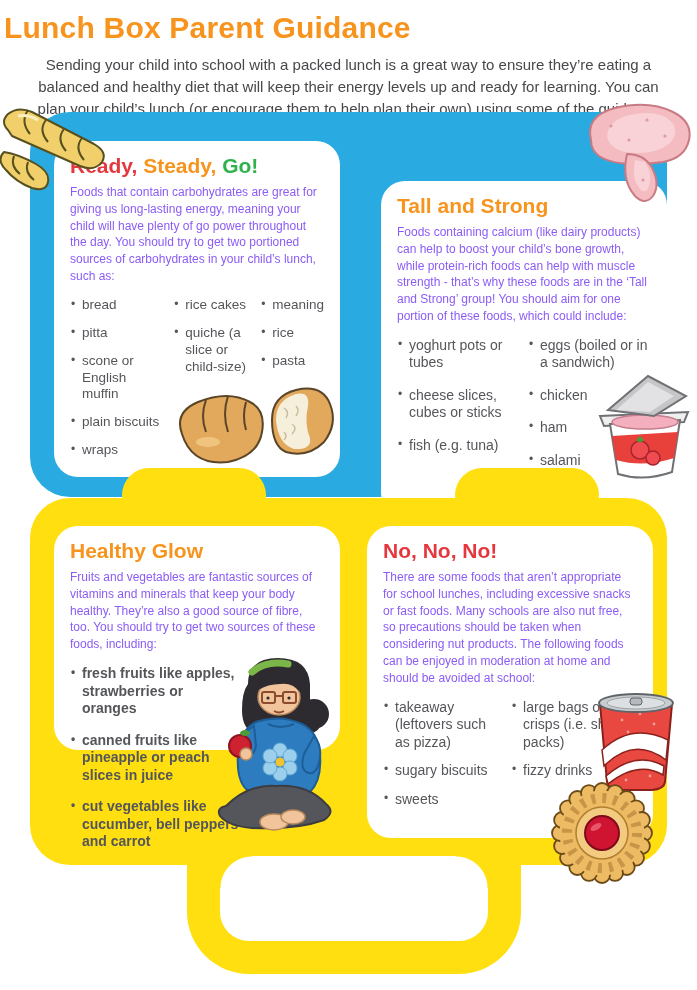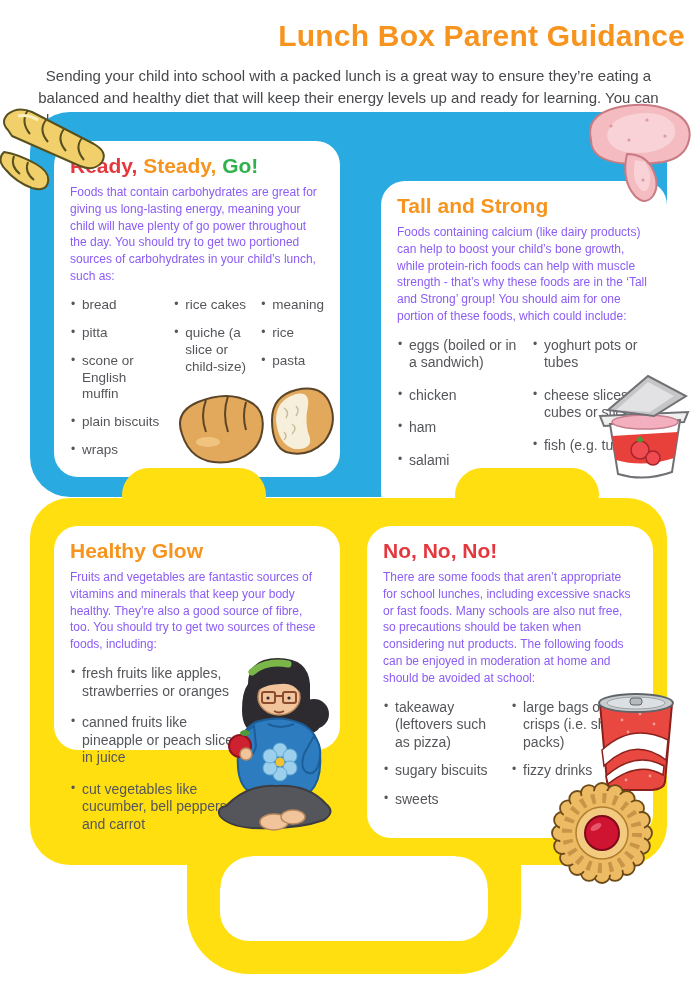--- a/index.html
+++ b/index.html
@@ -1,19 +1,19 @@
 <!DOCTYPE html>
 <html><head>
 <meta charset="utf-8">
 <style>
   html,body{margin:0;padding:0;background:#ffffff;}
   .page{position:relative;width:697px;height:990px;background:#fff;overflow:hidden;
         font-family:"Liberation Sans",sans-serif;}
   
-  .title{margin:12px;padding-top:7px;text-align:right;font-size:30px;font-weight:bold;
+  .title{margin:4px;padding-top:7px;text-align:left;font-size:30px;font-weight:bold;
          color:#F7941D;letter-spacing:.2px;}
   .intro{width:648px;margin:9px auto 0;text-align:center;font-size:15px;line-height:1.45;
          color:#47484B;}
   
   .lid{position:absolute;left:30px;top:112px;width:637px;height:385px;background:#29ABE2;
        border-radius:40px;z-index:1;}
   .latch{position:absolute;top:468px;width:144px;height:54px;background:#FFDF10;
          border-radius:27px;z-index:3;}
   .latch-left{left:122px;} .latch-right{left:455px;}
   .base{position:absolute;left:30px;top:498px;width:637px;height:367px;background:#FFDF10;
@@ -30,21 +30,21 @@
   .body{margin:0 0 12px;font-size:12px;line-height:1.4;color:#8b5cf6;}
   .bullets{list-style:none;margin:0;padding:0;font-size:14px;color:#55565A;line-height:1.25;}
   .bullets li{position:relative;padding-left:12px;margin-bottom:11px;}
   .bullets li::before{content:"\2022";position:absolute;left:1px;top:0;font-size:12px;color:#55565A;}
   .cols{display:flex;gap:12px;}
   .card-1 .bullets{font-size:13.5px;}
   .card-1 .col-a{width:100px;} .card-1 .col-b{width:82px;} .card-1 .col-c{width:68px;}
   .card-2 .col-a{width:122px;} .card-2 .col-b{width:126px;}
   .card-2 .bullets li{margin-bottom:15px;}
   .card-3 .col-a{width:170px;}
-  .card-3 .bullets li{margin-bottom:14px;}
+  .card-3 .bullets li{margin-bottom:14px;font-weight:bold;}
   .card-4 .col-a{width:118px;} .card-4 .col-b{width:128px;}
   .card-4 .bullets li{margin-bottom:11px;}
   
   .handle{position:absolute;left:187px;top:856px;width:334px;height:118px;box-sizing:border-box;
           background:#fff;border:33px solid #FFDF10;border-top:none;
           border-radius:0 0 62px 62px;z-index:5;}
   .handle-inner{position:relative;height:100%;display:flex;flex-direction:column;
           align-items:center;justify-content:center;}
   .hc{position:absolute;top:0;width:32px;height:32px;}
   .hc-l{left:0;background:radial-gradient(circle at 100% 100%, rgba(255,223,16,0) 31px, #FFDF10 32px);}
@@ -98,30 +98,30 @@
         <li>rice</li>
         <li>pasta</li>
       </ul>
     </div>
   </section>
 
   <section class="card card-2">
     <h2 class="hd c-orange">Tall and Strong</h2>
     <p class="body">Foods containing calcium (like dairy products) can help to boost your child’s bone growth, while protein-rich foods can help with muscle strength - that’s why these foods are in the ‘Tall and Strong’ group! You should aim for one portion of these foods, which could include:</p>
     <div class="cols">
+      <ul class="bullets col-a">
+        <li>yoghurt pots or tubes</li>
+        <li>cheese slices, cubes or sticks</li>
+        <li>fish (e.g. tuna)</li>
+      </ul>
       <ul class="bullets col-b">
         <li>eggs (boiled or in a sandwich)</li>
         <li>chicken</li>
         <li>ham</li>
         <li>salami</li>
-      </ul>
-      <ul class="bullets col-a">
-        <li>yoghurt pots or tubes</li>
-        <li>cheese slices, cubes or sticks</li>
-        <li>fish (e.g. tuna)</li>
       </ul>
     </div>
   </section>
 
   <section class="card card-3">
     <h2 class="hd c-orange">Healthy Glow</h2>
     <p class="body">Fruits and vegetables are fantastic sources of vitamins and minerals that keep your body healthy. They’re also a good source of fibre, too. You should try to get two sources of these foods, including:</p>
     <div class="cols">
       <ul class="bullets col-a">
         <li>fresh fruits like apples, strawberries or oranges</li>

